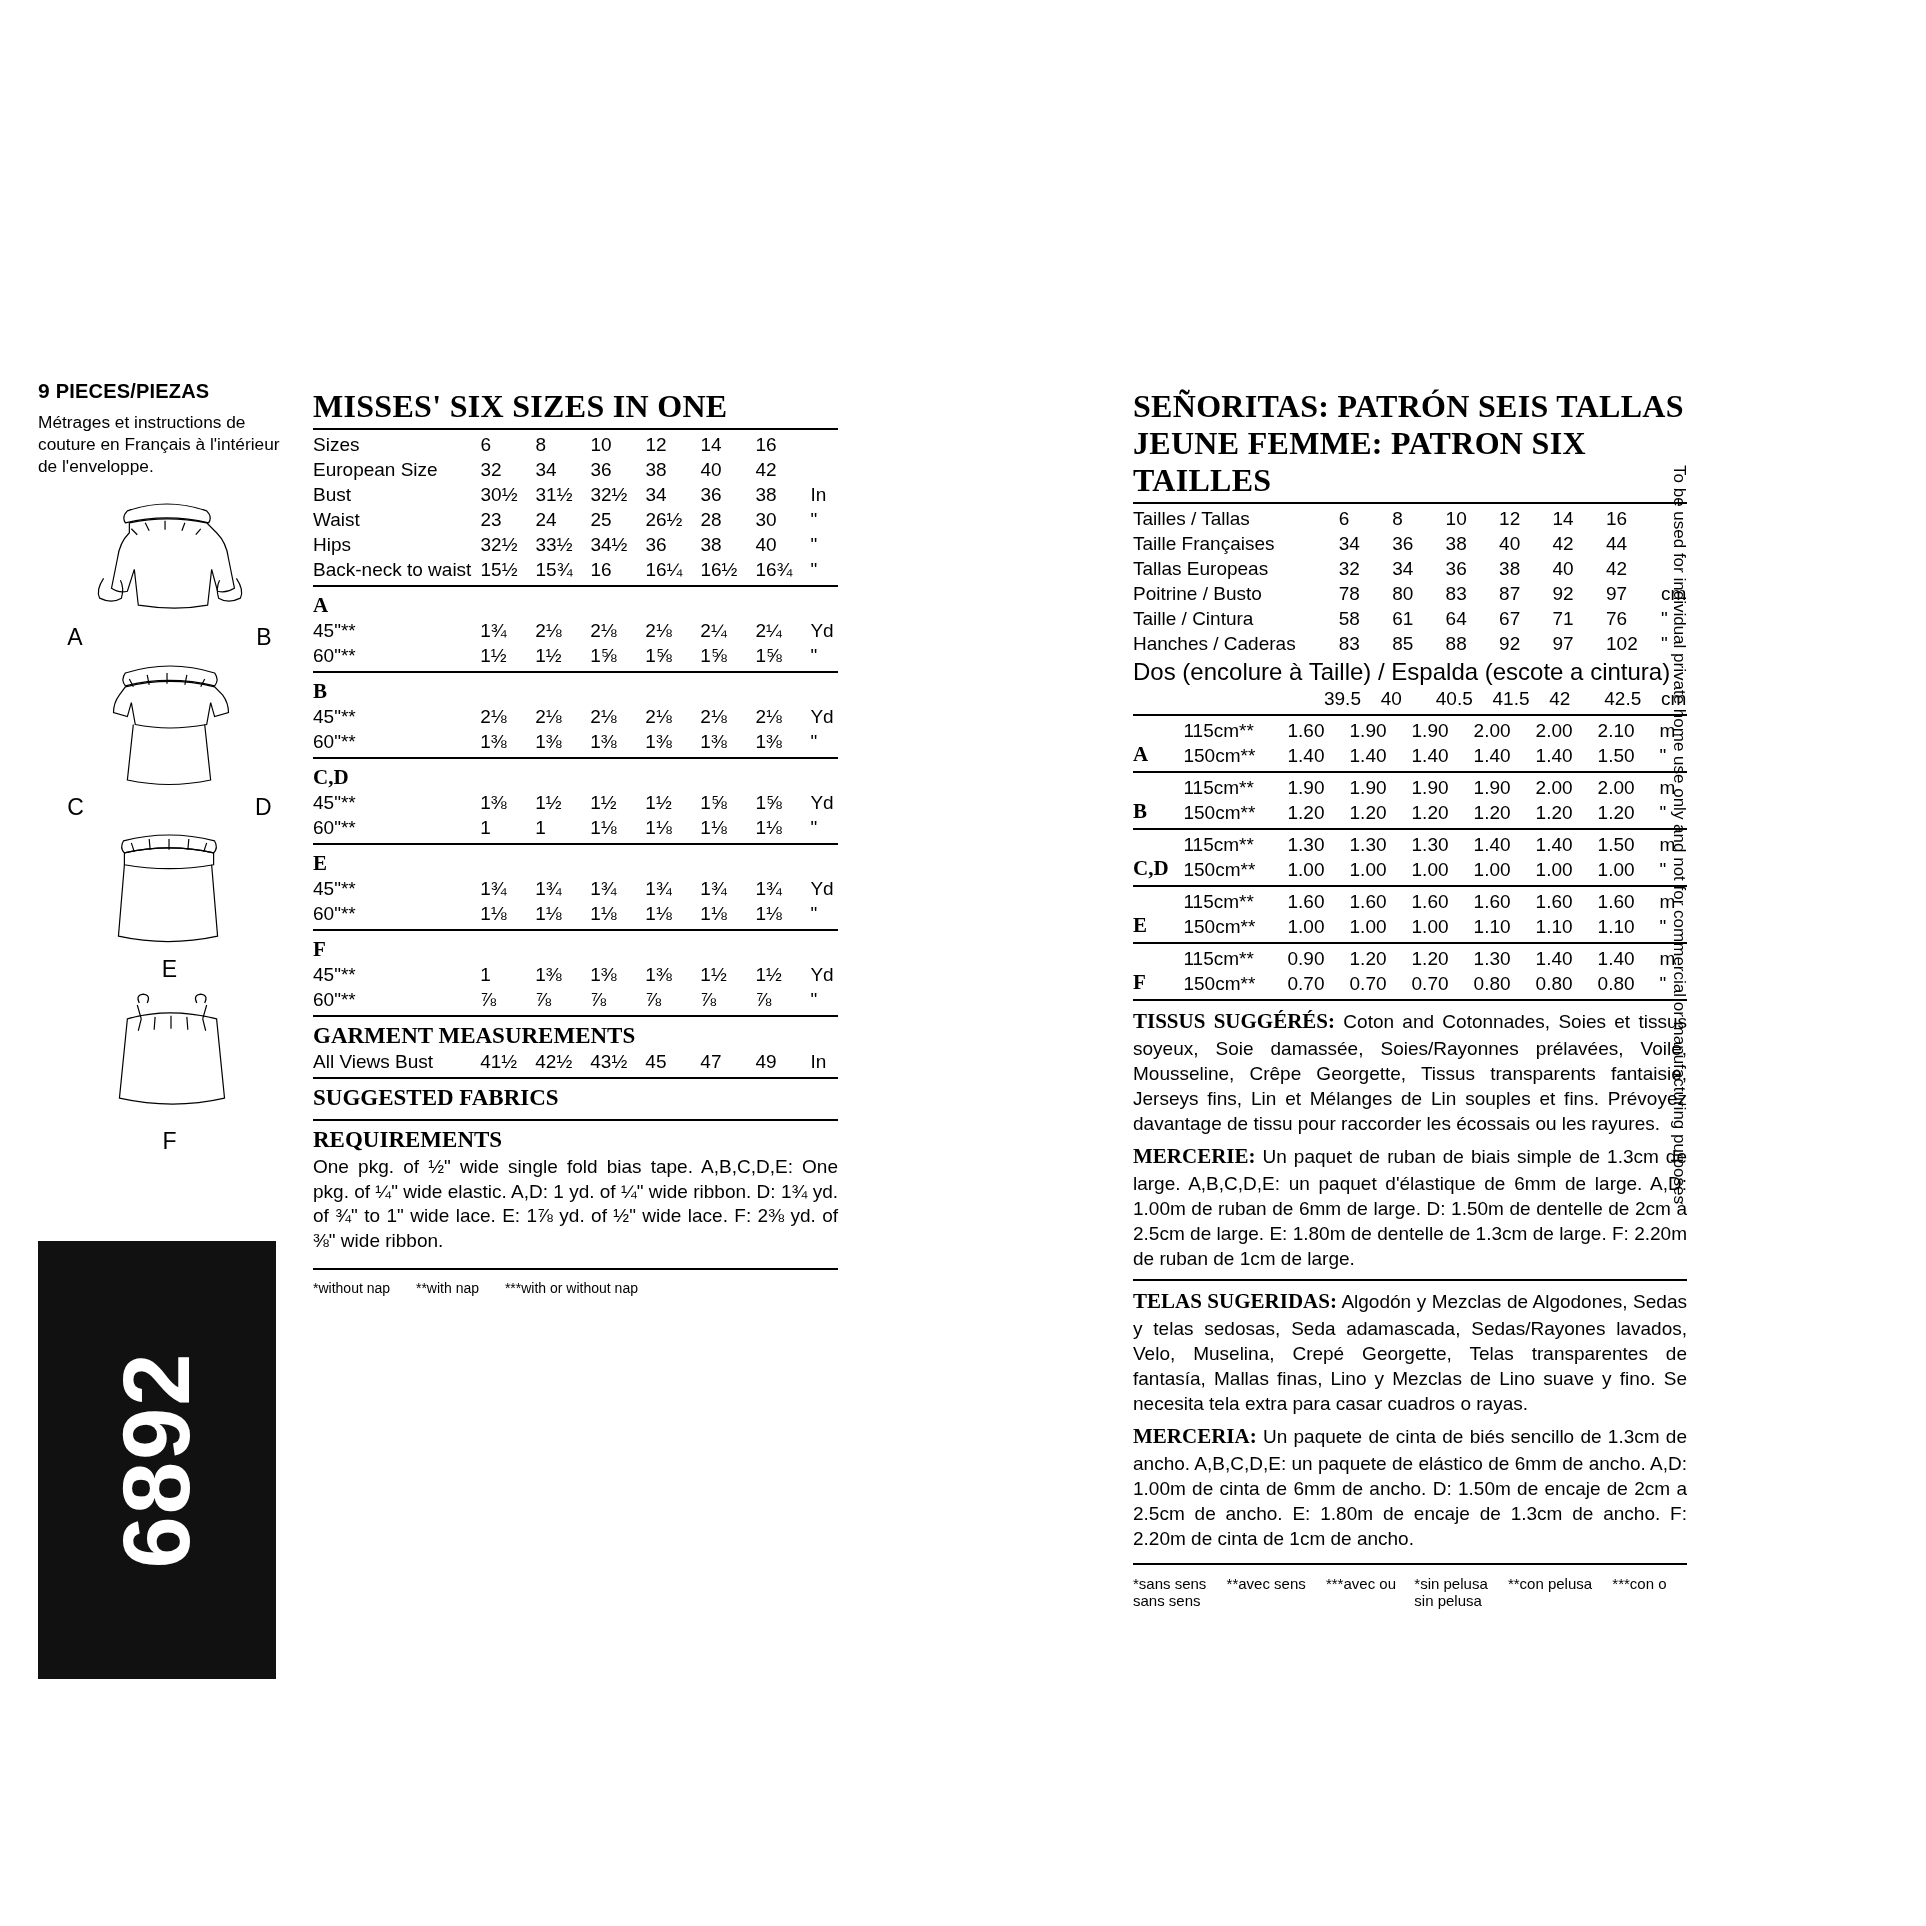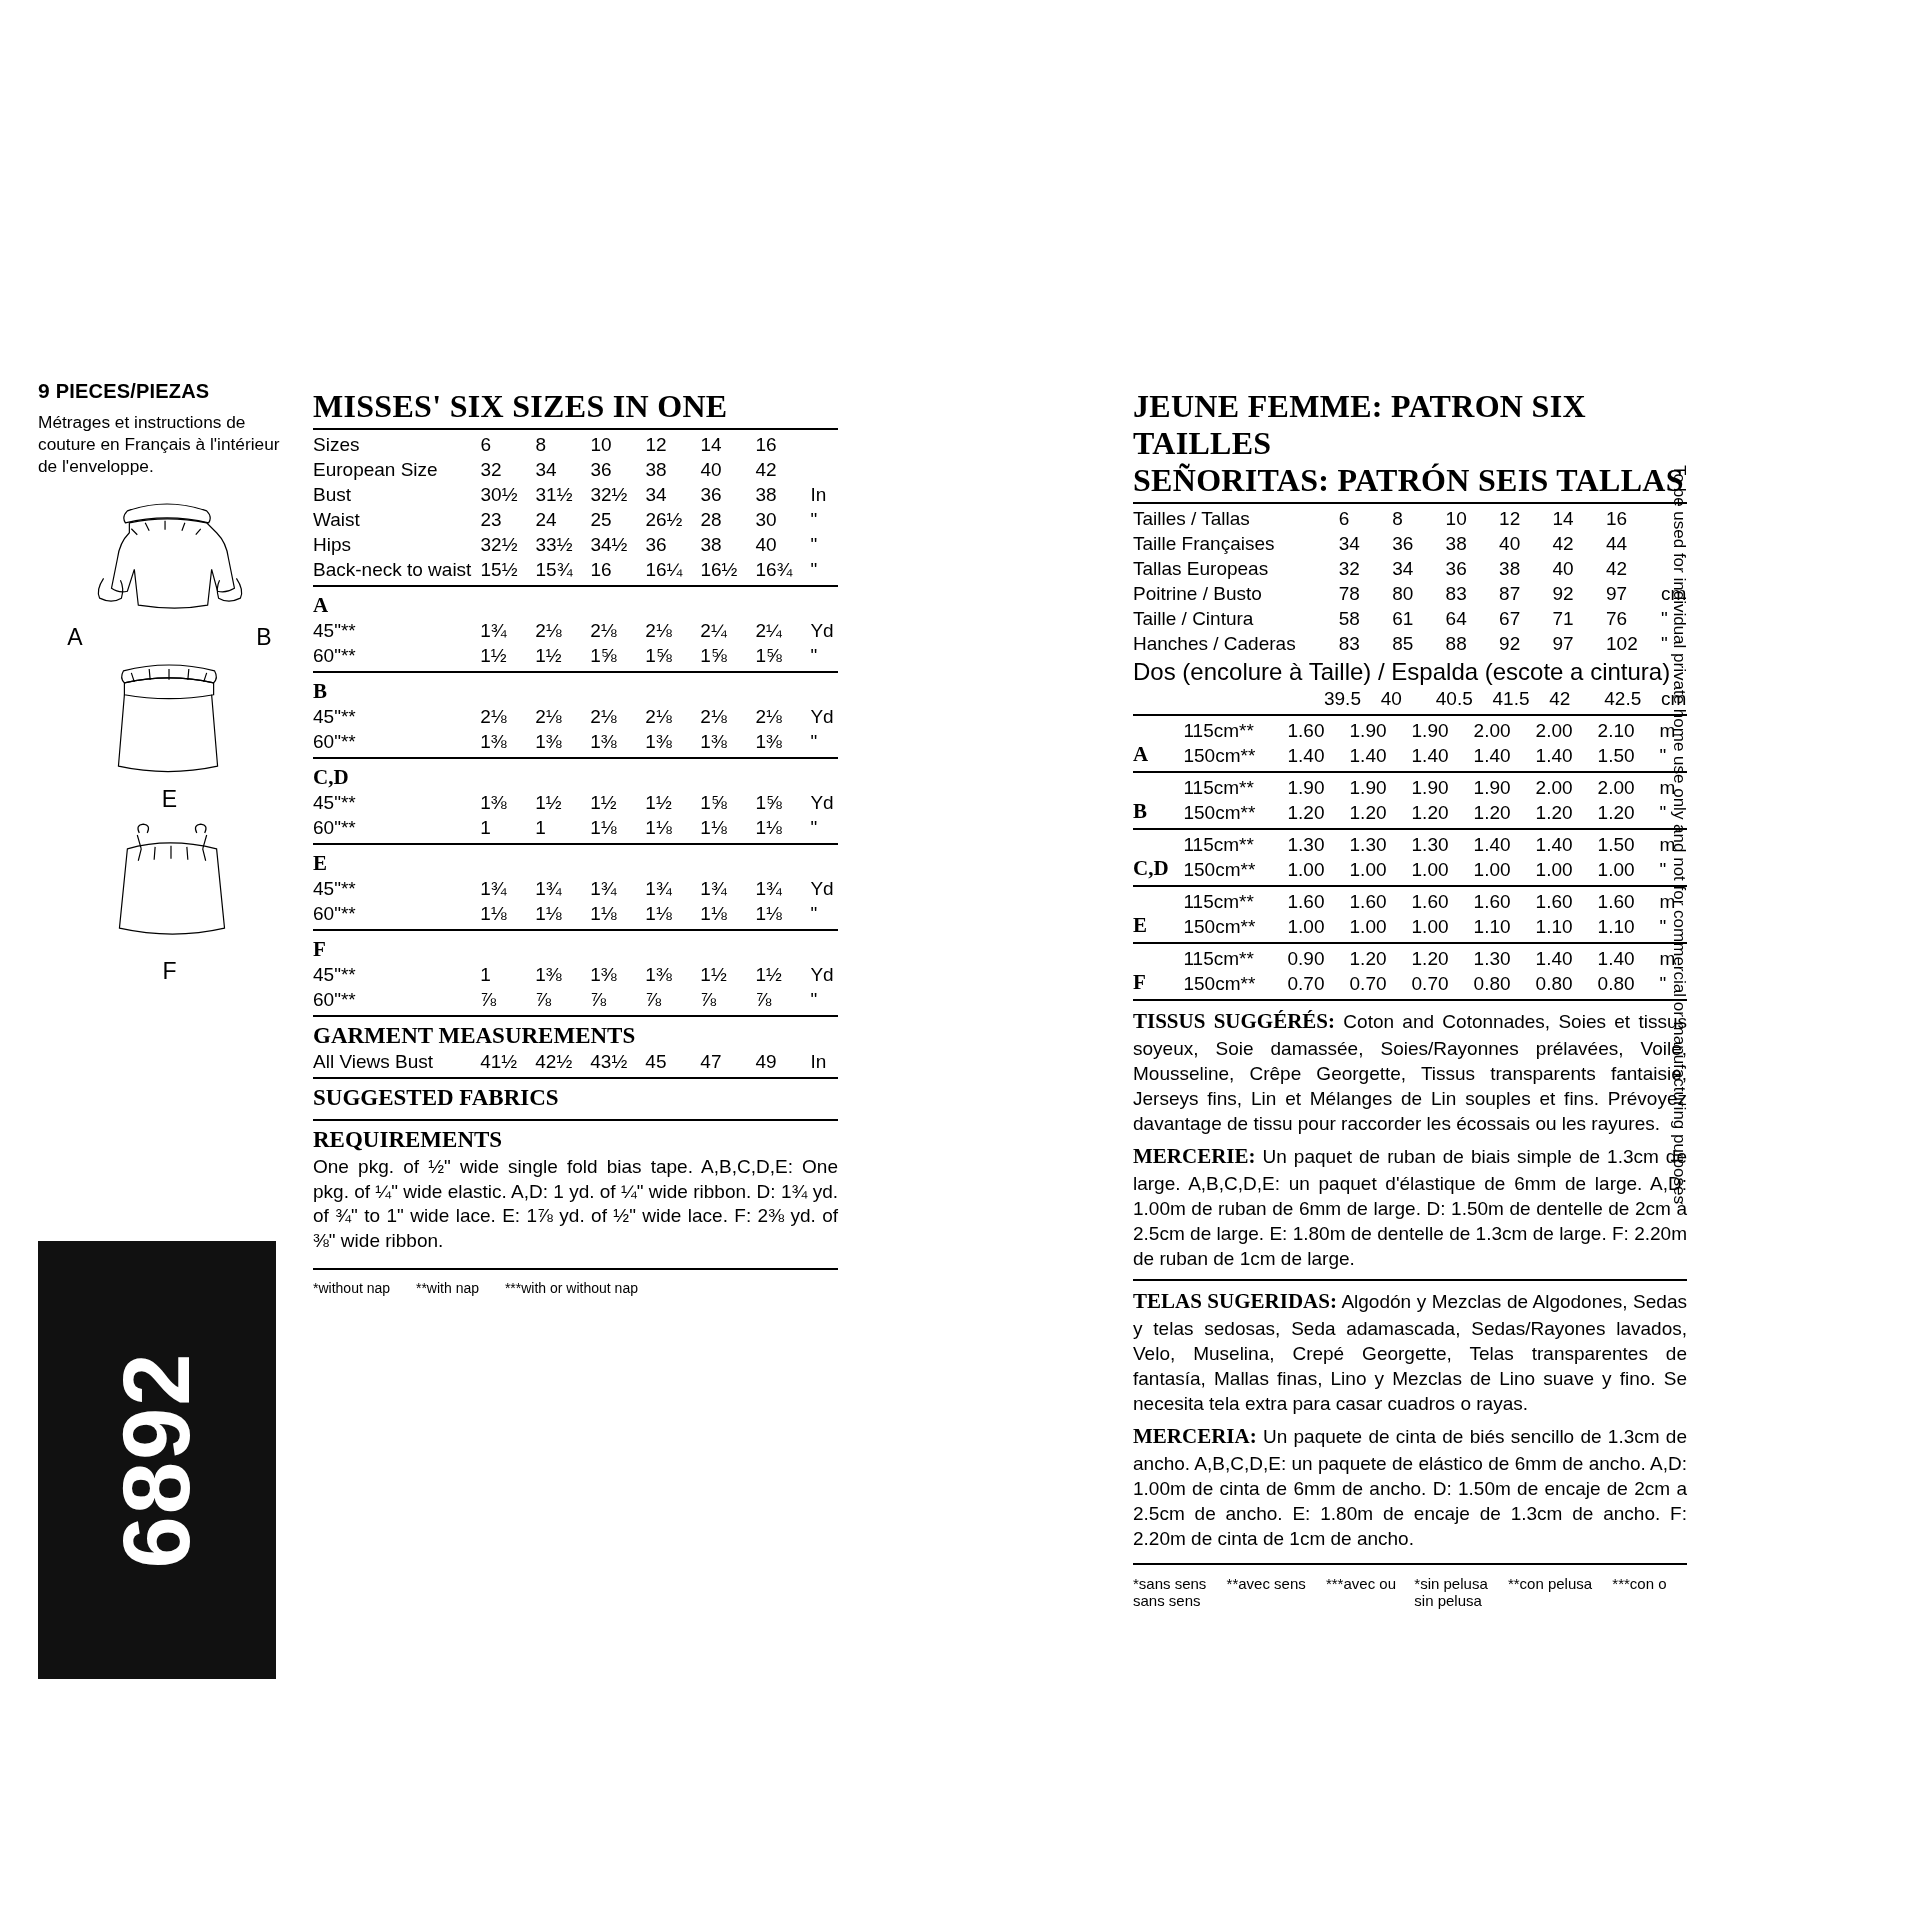--- a/index.html
+++ b/index.html
@@ -84,20 +84,34 @@
           <path d="M182 86 q8 12 4 20 q-12 6 -22 0 q-3 -10 1 -18"></path>
           <path d="M76 36 l6 6 M90 30 l4 8 M110 28 l0 9 M130 30 l-3 8 M146 36 l-5 6"></path>
         </g>
       </svg>
       <div class="figlabels">
         <span style="width:99px;text-align:left">A</span>
         <span style="width:99px;text-align:right">B</span>
       </div>
     </div>
 
+    <div class="figblock" style="margin-top:6px;">
+      <svg width="228" height="137" viewBox="0 0 230 138">
+        <g fill="none" stroke="#000" stroke-width="1.2">
+          <path d="M70 16 q45 -14 90 0 q5 7 0 13 q-46 -11 -90 0 q-5 -6 0 -13z"></path>
+          <path d="M70 30 q45 -11 90 0 l8 8 q6 8 6 18 l-14 4 -4 -14 -4 22 q-38 7 -72 0 l-4 -22 -4 14 -14 -4 q0 -10 6 -18z"></path>
+          <path d="M78 68 l-6 56 q42 9 84 0 l-6 -56"></path>
+          <path d="M74 22 l4 8 M92 18 l2 10 M112 16 l0 11 M132 18 l-2 10 M150 22 l-4 8"></path>
+        </g>
+      </svg>
+      <div class="figlabels">
+        <span style="width:99px;text-align:left">C</span>
+        <span style="width:99px;text-align:right">D</span>
+      </div>
+    </div>
 
     <div class="figblock" style="margin-top:6px;">
       <svg width="228" height="129" viewBox="0 0 230 130">
         <g fill="none" stroke="#000" stroke-width="1.2">
           <path d="M68 14 q46 -12 92 0 q4 7 -1 12 q-45 -10 -90 0 q-5 -5 -1 -12z"></path>
           <path d="M69 26 q45 -10 90 0 l0 12 q-45 8 -90 0z"></path>
           <path d="M69 38 l-6 72 q50 11 100 0 l-6 -72"></path>
           <path d="M76 16 l3 9 M94 12 l1 11 M114 12 l0 11 M134 12 l-1 11 M152 16 l-3 9"></path>
         </g>
       </svg>
@@ -358,22 +372,22 @@
 
     <div class="rule" style="margin-top:14px;"></div>
     <div class="foot">
       <span>*without nap</span>
       <span>**with nap</span>
       <span>***with or without nap</span>
     </div>
   </div>
 
   <div class="right">
+    <div class="col-title">SEÑORITAS: PATRÓN SEIS TALLAS</div>
     <div class="col-title">JEUNE FEMME: PATRON SIX TAILLES</div>
-    <div class="col-title">SEÑORITAS: PATRÓN SEIS TALLAS</div>
     <div class="rule"></div>
 
     <table class="t2">
       <tbody>
           <tr>
         <td class="lab2">Tailles / Tallas</td>
         <td class="c2">6</td>
         <td class="c2">8</td>
         <td class="c2">10</td>
         <td class="c2">12</td>

